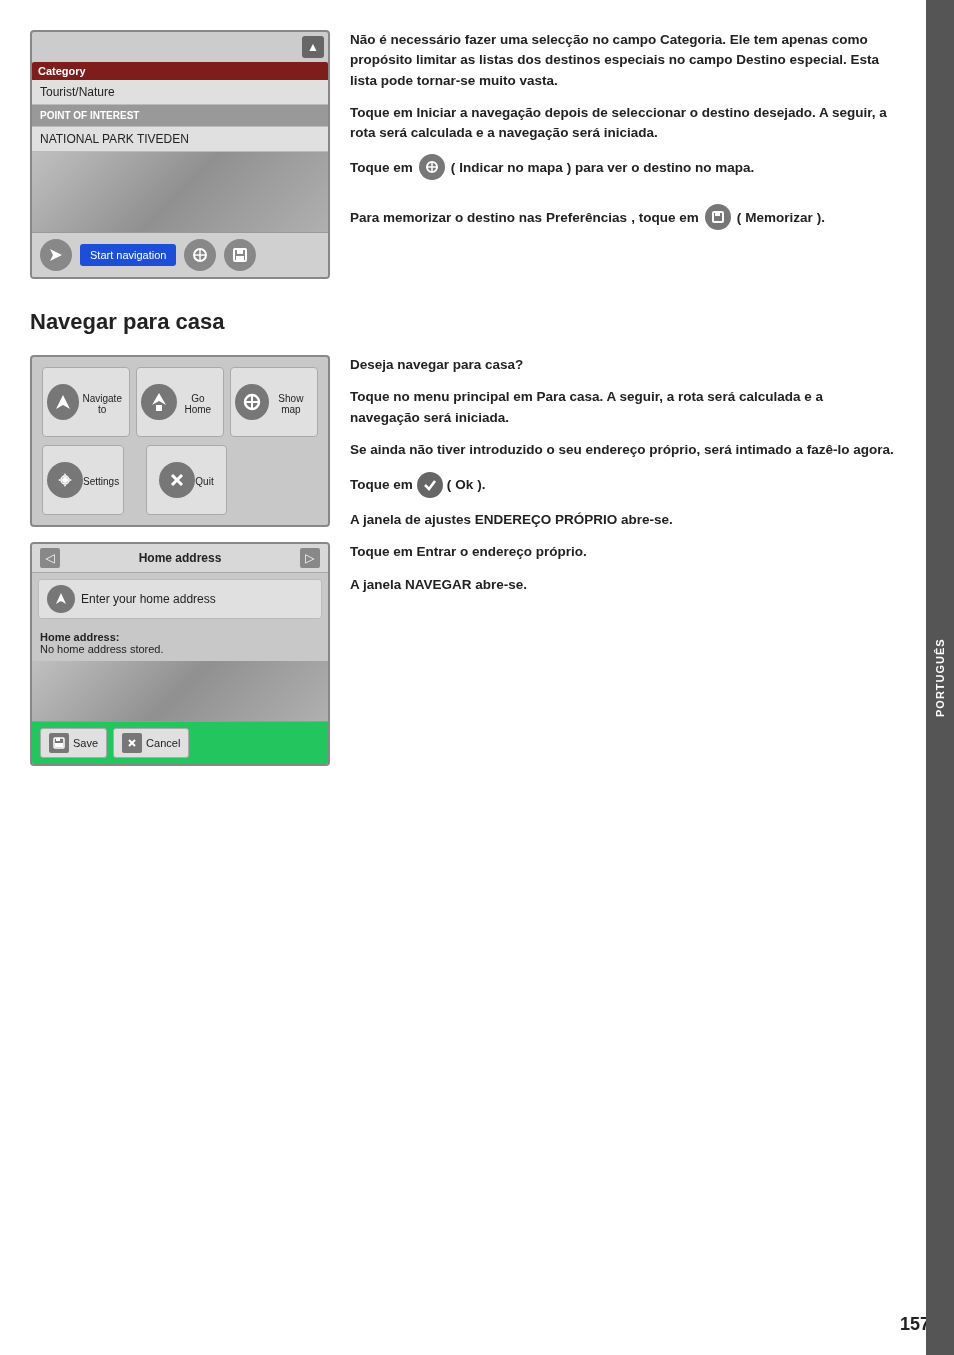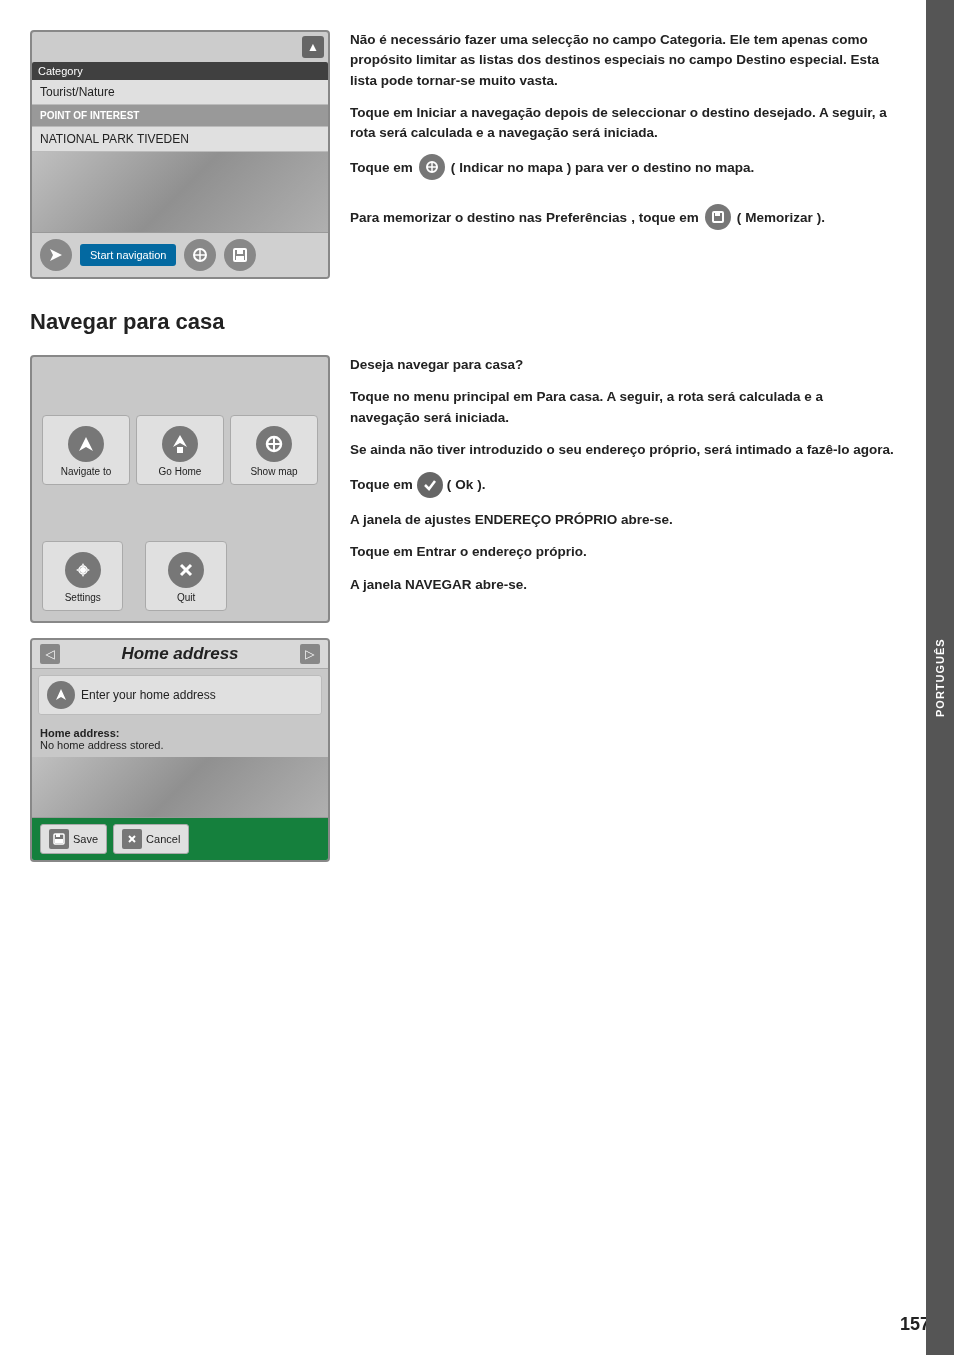--- a/index.html
+++ b/index.html
@@ -63,24 +63,24 @@
       position: relative;
     }
 
     .screenshot-box-top {
       width: 300px;
       min-height: 220px;
       flex-shrink: 0;
     }
 
     .screen-header {
-      background: #404040;
+      background: #7f1d1d;
       color: #fff;
       font-size: 11px;
-      font-weight: normal;
+      font-weight: bold;
       padding: 3px 6px;
       border-radius: 2px 2px 0 0;
     }
 
     .screen-scroll-btn {
       position: absolute;
       top: 4px;
       right: 4px;
       width: 22px;
       height: 22px;
@@ -136,21 +136,21 @@
       border-radius: 50%;
       display: flex;
       align-items: center;
       justify-content: center;
       color: #fff;
       font-size: 14px;
       cursor: pointer;
     }
 
     .screen-nav-btn {
-      background: #0369a1;
+      background: #1d4ed8;
       color: #fff;
       font-size: 11px;
       padding: 5px 10px;
       border-radius: 3px;
       display: flex;
       align-items: center;
       gap: 4px;
       cursor: pointer;
       text-align: right;
     }
@@ -224,27 +224,26 @@
       gap: 22px;
       margin-left: 0;
       width: 67%;
     }
 
     .menu-item {
       background: #e0e0e0;
       border: 1px solid #aaa;
       border-radius: 4px;
       display: flex;
-      flex-direction: column;
+      flex-direction: row;
       align-items: center;
       justify-content: center;
       padding: 8px 4px 5px;
       cursor: pointer;
       min-height: 70px;
-      margin-top: 48px;
     }
 
     .menu-item-icon {
       width: 36px;
       height: 36px;
       background: #777;
       border-radius: 50%;
       margin-bottom: 4px;
       display: flex;
       align-items: center;
@@ -284,23 +283,22 @@
       border-radius: 2px;
       display: flex;
       align-items: center;
       justify-content: center;
       color: #fff;
       font-size: 12px;
       cursor: pointer;
     }
 
     .addr-title {
-      font-size: 17px;
-      font-weight: bold;
-      font-style: italic;
+      font-size: 12px;
+      font-weight: bold;
     }
 
     .addr-enter-btn {
       display: flex;
       align-items: center;
       gap: 6px;
       background: #e0e0e0;
       border: 1px solid #bbb;
       margin: 6px;
       padding: 5px 8px;
@@ -336,21 +334,21 @@
 
     .addr-gray-area {
       height: 60px;
       background: linear-gradient(135deg, #c0c0c0 0%, #909090 50%, #b0b0b0 100%);
     }
 
     .addr-bottom-bar {
       display: flex;
       gap: 6px;
       padding: 6px 8px;
-      background: #15803d;
+      background: #22c55e;
       border-top: 1px solid #999;
     }
 
     .addr-save-btn, .addr-cancel-btn {
       display: flex;
       align-items: center;
       gap: 4px;
       background: #e0e0e0;
       border: 1px solid #aaa;
       padding: 4px 8px;

